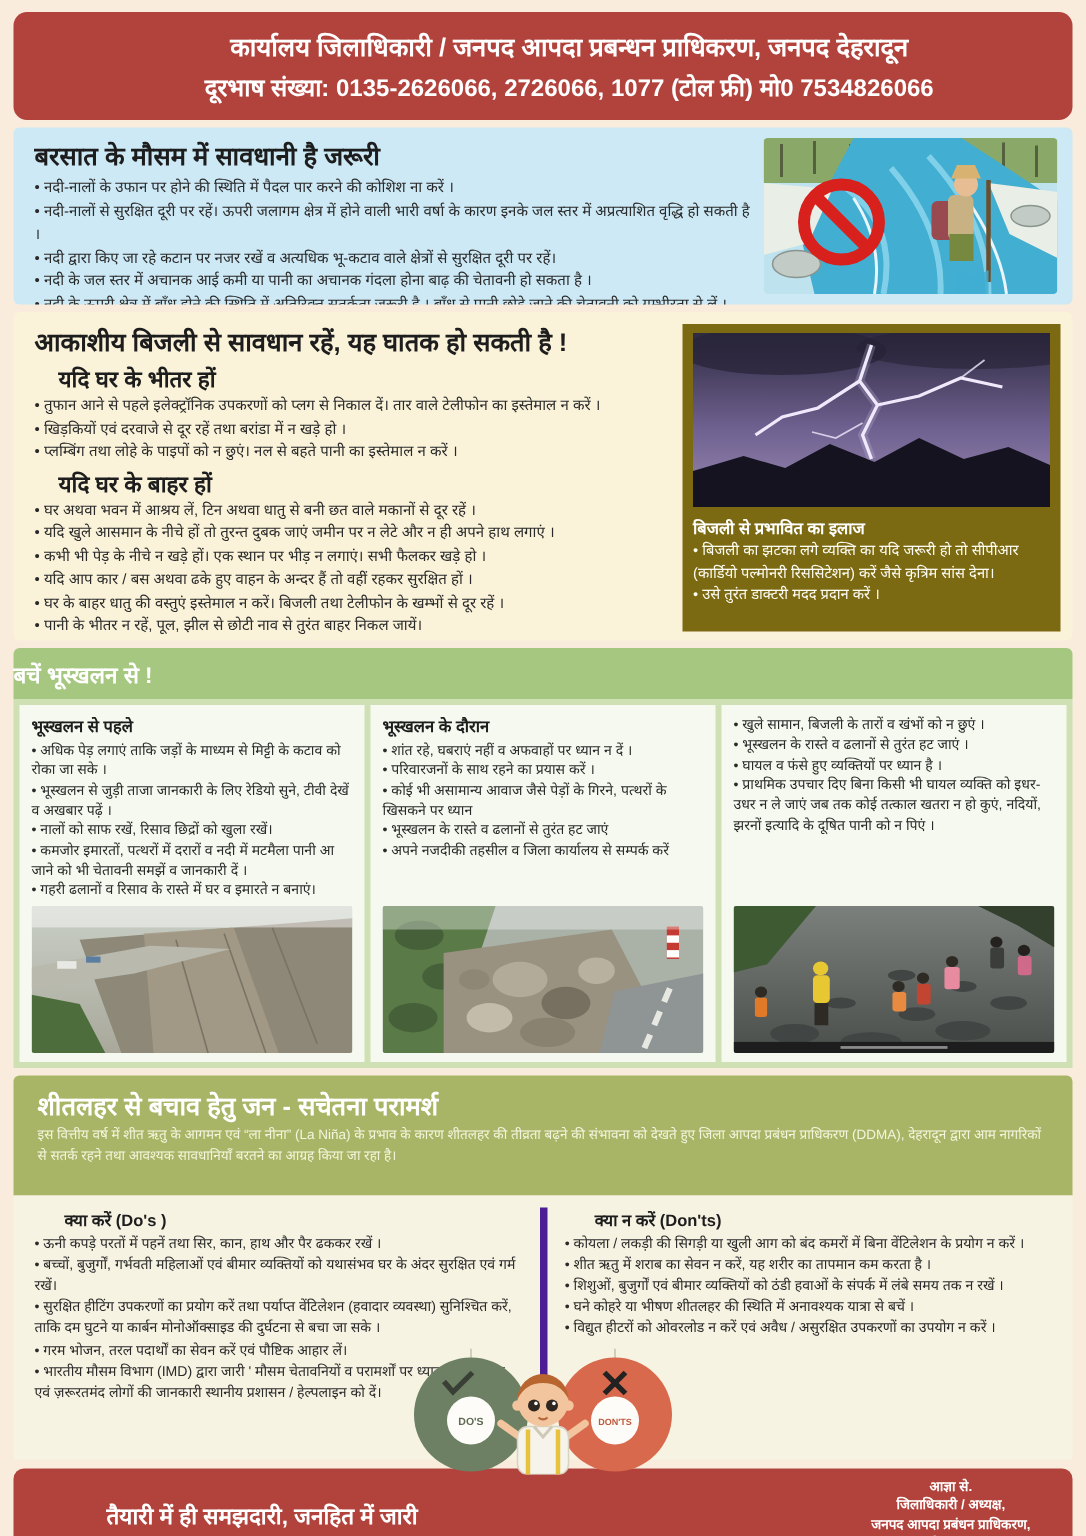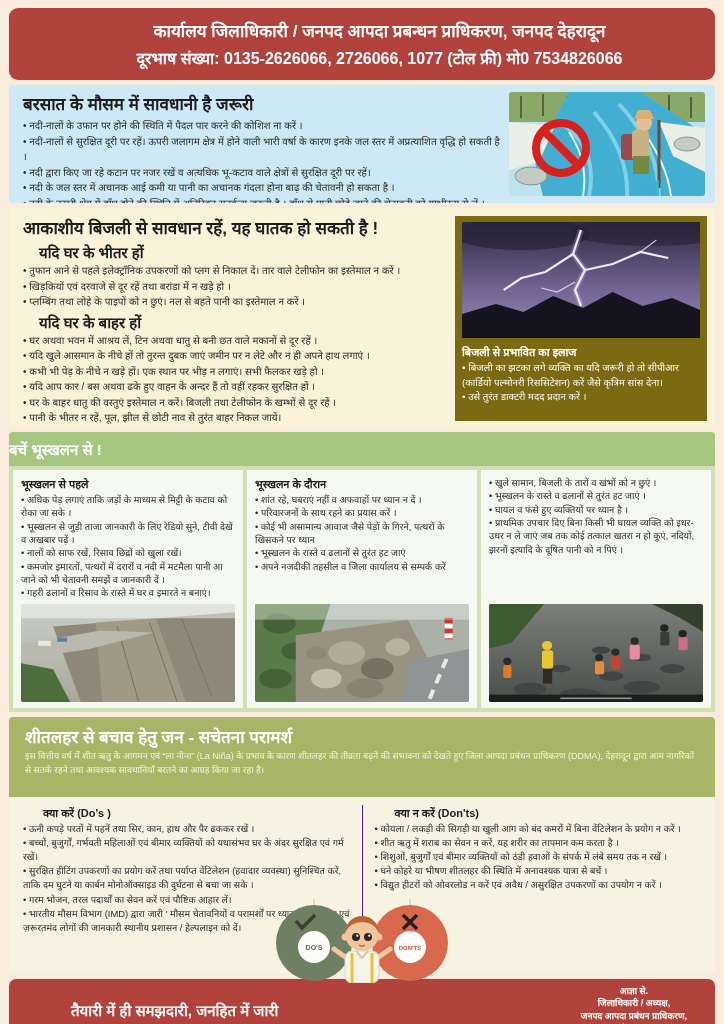--- a/index.html
+++ b/index.html
@@ -46,21 +46,21 @@
   .ls-photo { height:98px; flex-shrink:0; border-radius:2px; overflow:hidden; }
 
   
   .coldwave { position:relative; margin-bottom:6px; }
   .cw-band { background:#a9b566; border-radius:4px 4px 0 0; padding:8px 16px 6px; height:80px; overflow:hidden; }
   .cw-band .t { color:#fff; font-size:17px; font-weight:bold; margin-bottom:2px; }
   .cw-band .intro { color:#f3f5dc; font-size:9px; line-height:1.5; }
   .cw-cols { background:#f6f3e2; display:flex; padding:8px 14px 0; height:176px; overflow:hidden; }
   .cw-col { flex:1; min-width:0; }
   .cw-col.left { padding-right:12px; }
-  .cw-col.right { padding-left:12px; border-left:1px solid #4c1d95; }
+  .cw-col.right { padding-left:12px; border-left:5px solid #4c1d95; }
   .cw-col h3 { font-size:11px; font-weight:bold; color:#1d1d1d; margin-bottom:2px;margin-left:20px; }
   .cw-col ul.blist li { font-size:9.4px; line-height:1.5; }
   .cartoon { position:absolute; left:50%; transform:translateX(-50%); bottom:-10px; width:192px; height:84px; z-index:3; }
 
   
   .footer { height:62px; background:#b2423c; border-radius:7px; display:flex; align-items:center;
             justify-content:space-between; padding:0 28px 0 62px; position:relative; z-index:2; }
   .footer .slogan { color:#fff; font-size:15px; font-weight:bold; }
   .footer .sig { color:#fff; font-size:9px; font-weight:bold; text-align:center; line-height:1.4; }
 </style>

